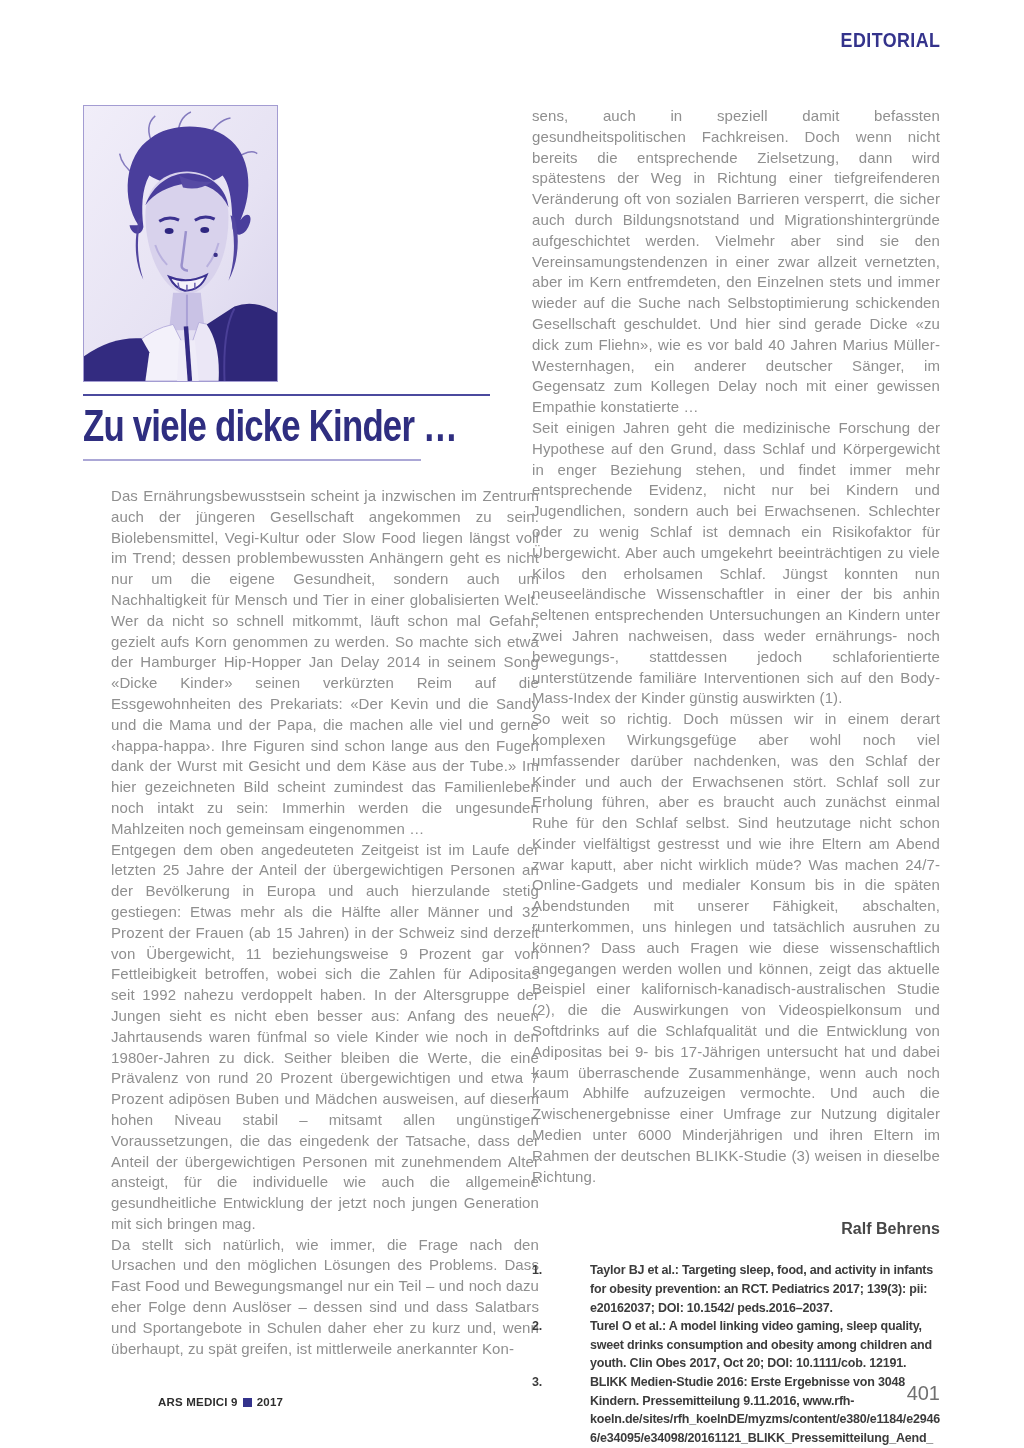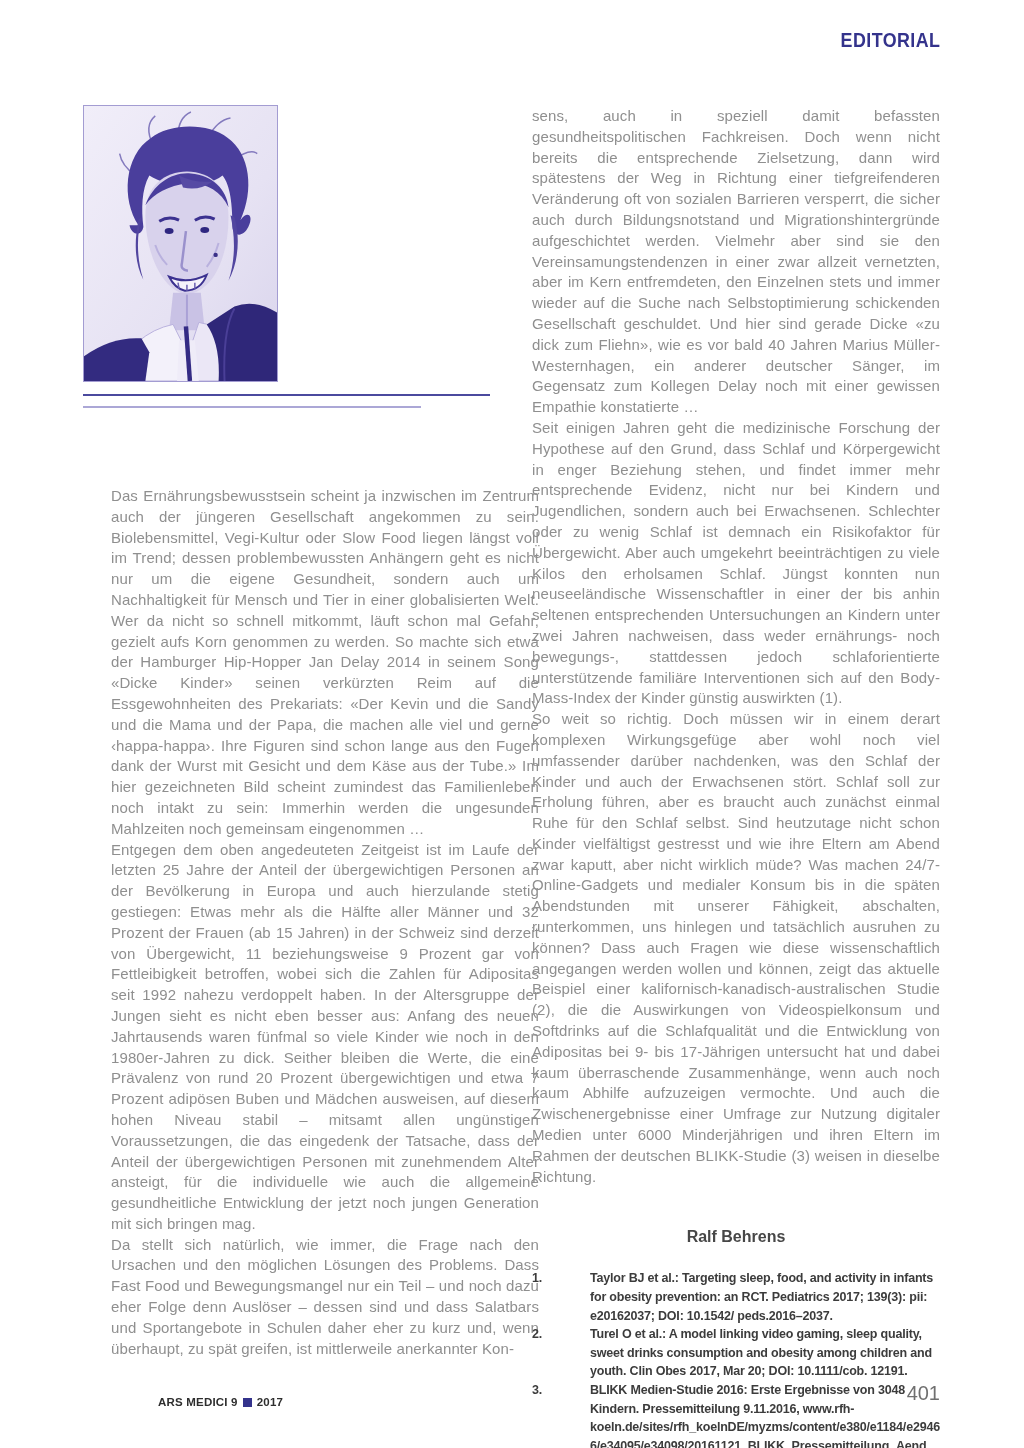--- a/index.html
+++ b/index.html
@@ -46,23 +46,23 @@
     position:absolute;
     font-size:15px;line-height:20.8px;
     color:#8f8f8f;text-align:justify;
     letter-spacing:0.1px;
   }
   .col-left{left:83px;top:486px;width:428px;margin-left:28px;}
   .col-right{left:532px;top:106px;width:408px;}
   .col p{margin:0;padding:0;}
   
   .author{
-    margin-top:40px;
+    margin-top:32px;
     font-size:16px;font-weight:bold;color:#474747;
-    text-align:center;letter-spacing:0;line-height:20px;
+    text-align:right;letter-spacing:0;line-height:20px;
   }
   .refs{margin-top:22px;}
   .ref{
     display:flex;
     font-size:12.5px;line-height:18.6px;font-weight:bold;
     color:#3c3c3c;letter-spacing:-0.2px;text-align:left;
   }
   .ref-num{flex:0 0 17px;}
   .ref-text{flex:1;overflow-wrap:break-word;min-width:0;margin-left:41px;}
   
@@ -150,20 +150,23 @@
 
       <path d="M0,277 L0,252 Q28,232 58,234 L66,248 L62,277 Z" fill="#332b80"></path>
 
       <path d="M195,277 L195,208 Q172,194 152,202 L124,220 Q138,240 136,277 Z" fill="#2f2779"></path>
       <path d="M152,204 Q140,226 142,277" stroke="#4a3f97" stroke-width="2" fill="none"></path>
     </svg>
   </div>
 
   <div class="title-block">
     <div class="rule-top"></div>
+    <h1 class="title">
+      <span>Zu viele dicke Kinder …</span>
+    </h1>
     <div class="rule-bottom"></div>
   </div>
 
   <div class="col col-left">
     <p>Das Ernährungsbewusstsein scheint ja inzwischen im Zentrum auch der jüngeren Gesellschaft angekommen zu sein. Biolebensmittel, Vegi-Kultur oder Slow Food liegen längst voll im Trend; dessen problembewussten Anhängern geht es nicht nur um die eigene Gesundheit, sondern auch um Nachhaltigkeit für Mensch und Tier in einer globalisierten Welt. Wer da nicht so schnell mitkommt, läuft schon mal Gefahr, gezielt aufs Korn genommen zu werden. So machte sich etwa der Hamburger Hip-Hopper Jan Delay 2014 in seinem Song «Dicke Kinder» seinen verkürzten Reim auf die Essgewohnheiten des Prekariats: «Der Kevin und die Sandy und die Mama und der Papa, die machen alle viel und gerne ‹happa-happa›. Ihre Figuren sind schon lange aus den Fugen dank der Wurst mit Gesicht und dem Käse aus der Tube.» Im hier gezeichneten Bild scheint zumindest das Familienleben noch intakt zu sein: Immerhin werden die ungesunden Mahlzeiten noch gemeinsam eingenommen …</p>
     <p>Entgegen dem oben angedeuteten Zeitgeist ist im Laufe der letzten 25 Jahre der Anteil der übergewichtigen Personen an der Bevölkerung in Europa und auch hierzulande stetig gestiegen: Etwas mehr als die Hälfte aller Männer und 32 Prozent der Frauen (ab 15 Jahren) in der Schweiz sind derzeit von Übergewicht, 11 beziehungsweise 9 Prozent gar von Fettleibigkeit betroffen, wobei sich die Zahlen für Adipositas seit 1992 nahezu verdoppelt haben. In der Altersgruppe der Jungen sieht es nicht eben besser aus: Anfang des neuen Jahrtausends waren fünfmal so viele Kinder wie noch in den 1980er-Jahren zu dick. Seither bleiben die Werte, die eine Prävalenz von rund 20 Prozent übergewichtigen und etwa 7 Prozent adipösen Buben und Mädchen ausweisen, auf diesem hohen Niveau stabil – mitsamt allen ungünstigen Voraussetzungen, die das eingedenk der Tatsache, dass der Anteil der übergewichtigen Personen mit zunehmendem Alter ansteigt, für die individuelle wie auch die allgemeine gesundheitliche Entwicklung der jetzt noch jungen Generation mit sich bringen mag.</p>
     <p>Da stellt sich natürlich, wie immer, die Frage nach den Ursachen und den möglichen Lösungen des Problems. Dass Fast Food und Bewegungsmangel nur ein Teil – und noch dazu eher Folge denn Auslöser – dessen sind und dass Salatbars und Sportangebote in Schulen daher eher zu kurz und, wenn überhaupt, zu spät greifen, ist mittlerweile anerkannter Kon-</p>
   </div>
 
   <div class="col col-right">
@@ -173,21 +176,21 @@
 
     <div class="author">Ralf Behrens</div>
 
     <div class="refs">
       <div class="ref">
         <span class="ref-num">1.</span>
         <span class="ref-text">Taylor BJ et al.: Targeting sleep, food, and activity in infants for obesity prevention: an RCT. Pediatrics 2017; 139(3): pii: e20162037; DOI: 10.1542/ peds.2016–2037.</span>
       </div>
       <div class="ref">
         <span class="ref-num">2.</span>
-        <span class="ref-text">Turel O et al.: A model linking video gaming, sleep quality, sweet drinks consumption and obesity among children and youth. Clin Obes 2017, Mar 20; DOI: 10.1111/cob. 12191.</span>
+        <span class="ref-text">Turel O et al.: A model linking video gaming, sleep quality, sweet drinks consumption and obesity among children and youth. Clin Obes 2017, Oct 20; DOI: 10.1111/cob. 12191.</span>
       </div>
       <div class="ref">
         <span class="ref-num">3.</span>
         <span class="ref-text">BLIKK Medien-Studie 2016: Erste Ergebnisse von 3048 Kindern. Pressemitteilung 9.11.2016, www.rfh-koeln.de/sites/rfh_koelnDE/myzms/content/e380/e1184/e29466/e34095/e34098/20161121_BLIKK_Pressemitteilung_Aend_VJ_ger.pdf.</span>
       </div>
     </div>
   </div>
 
   <div class="footer">
     <span>ARS MEDICI 9</span><span class="sq"></span><span>2017</span>

